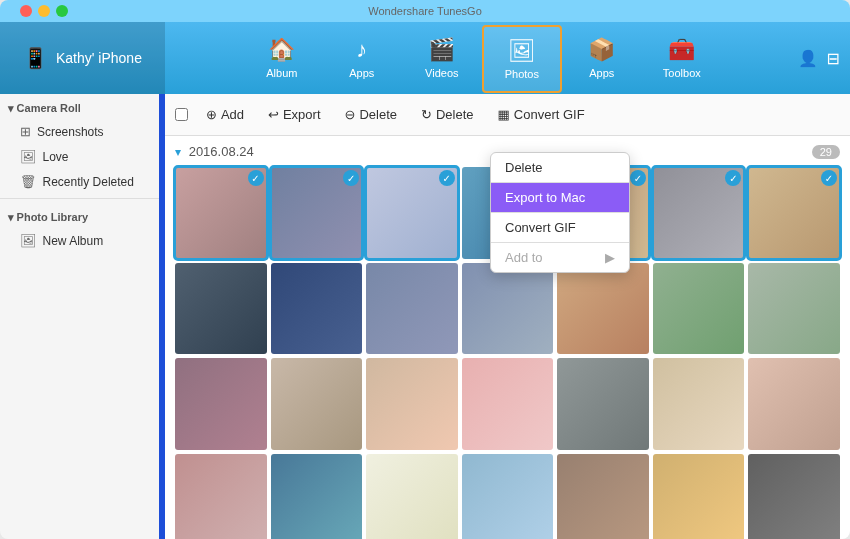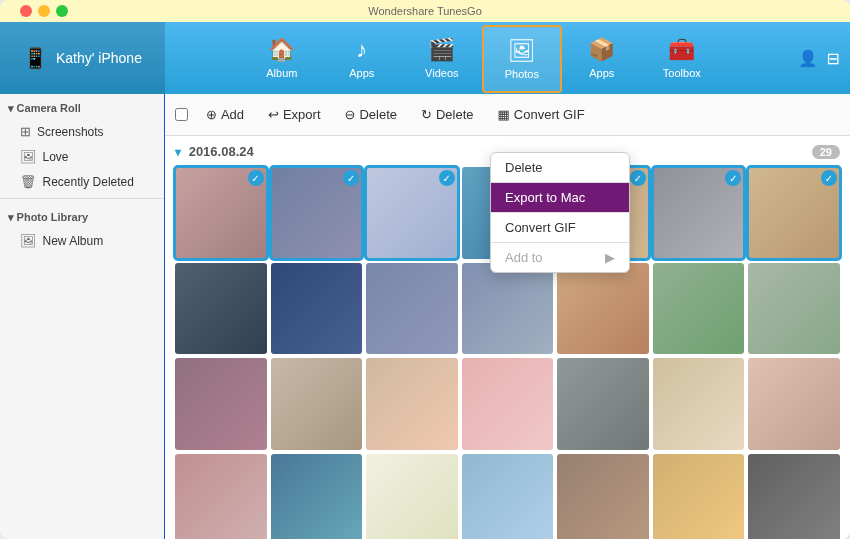--- a/index.html
+++ b/index.html
@@ -1,21 +1,21 @@
 <!DOCTYPE html>
 <html><head>
   <meta charset="utf-8">
   <style>
     * { box-sizing: border-box; margin: 0; padding: 0; }
     body { font-family: -apple-system, BlinkMacSystemFont, 'Helvetica Neue', Arial, sans-serif; width: 850px; height: 539px; overflow: hidden; background: #e8e8e8; border-radius: 8px; position: relative; }
 
     
     .title-bar {
       height: 22px;
-      background: #fef9c3;
+      background: #7dd3fc;
       display: flex;
       align-items: center;
       padding: 0 20px;
       position: relative;
     }
     .traffic-lights { display: flex; gap: 6px; align-items: center; }
     .traffic-light { width: 12px; height: 12px; border-radius: 50%; }
     .tl-red { background: #ff5f57; }
     .tl-yellow { background: #febc2e; }
     .tl-green { background: #28c840; }
@@ -66,21 +66,21 @@
     .nav-tab-icon { font-size: 22px; }
     .header-right { display: flex; gap: 8px; padding-right: 10px; color: white; font-size: 16px; }
 
     
     .main-layout { display: flex; height: calc(539px - 22px - 72px); }
 
     
     .sidebar {
       width: 165px;
       background: #f5f5f5;
-      border-right: 1px solid #1d4ed8;
+      border-right: 6px solid #1d4ed8;
       overflow-y: auto;
       flex-shrink: 0;
     }
     .sidebar-section-header {
       font-size: 11px;
       color: #555;
       padding: 8px 10px 4px 8px;
       font-weight: 600;
       display: flex;
       align-items: center;
@@ -126,21 +126,21 @@
 
     
     .photo-area { flex: 1; overflow-y: auto; padding: 8px 10px; position: relative; }
     .date-header {
       display: flex;
       align-items: center;
       justify-content: space-between;
       margin-bottom: 8px;
       font-size: 13px;
       color: #555;
-      font-weight: 700;
+      font-weight: 400;
     }
     .date-arrow { color: #29a0d8; font-size: 12px; margin-right: 4px; }
     .photo-count-badge {
       background: #bbb;
       color: white;
       border-radius: 10px;
       padding: 1px 8px;
       font-size: 11px;
       text-align: center;
     }
@@ -183,21 +183,21 @@
     .context-menu-item {
       padding: 7px 14px;
       font-size: 13px;
       color: #333;
       cursor: pointer;
       display: flex;
       align-items: center;
       justify-content: space-between;
     }
     .context-menu-item.highlighted {
-      background: #701a75;
+      background: #8b5cf6;
       color: white;
     }
     .context-menu-divider { height: 1px; background: #ddd; }
     .context-menu-item.disabled { color: #aaa; align-items: flex-end; }
 
     
     .status-bar {
       height: 22px;
       border-top: 1px solid #ddd;
       display: flex;

